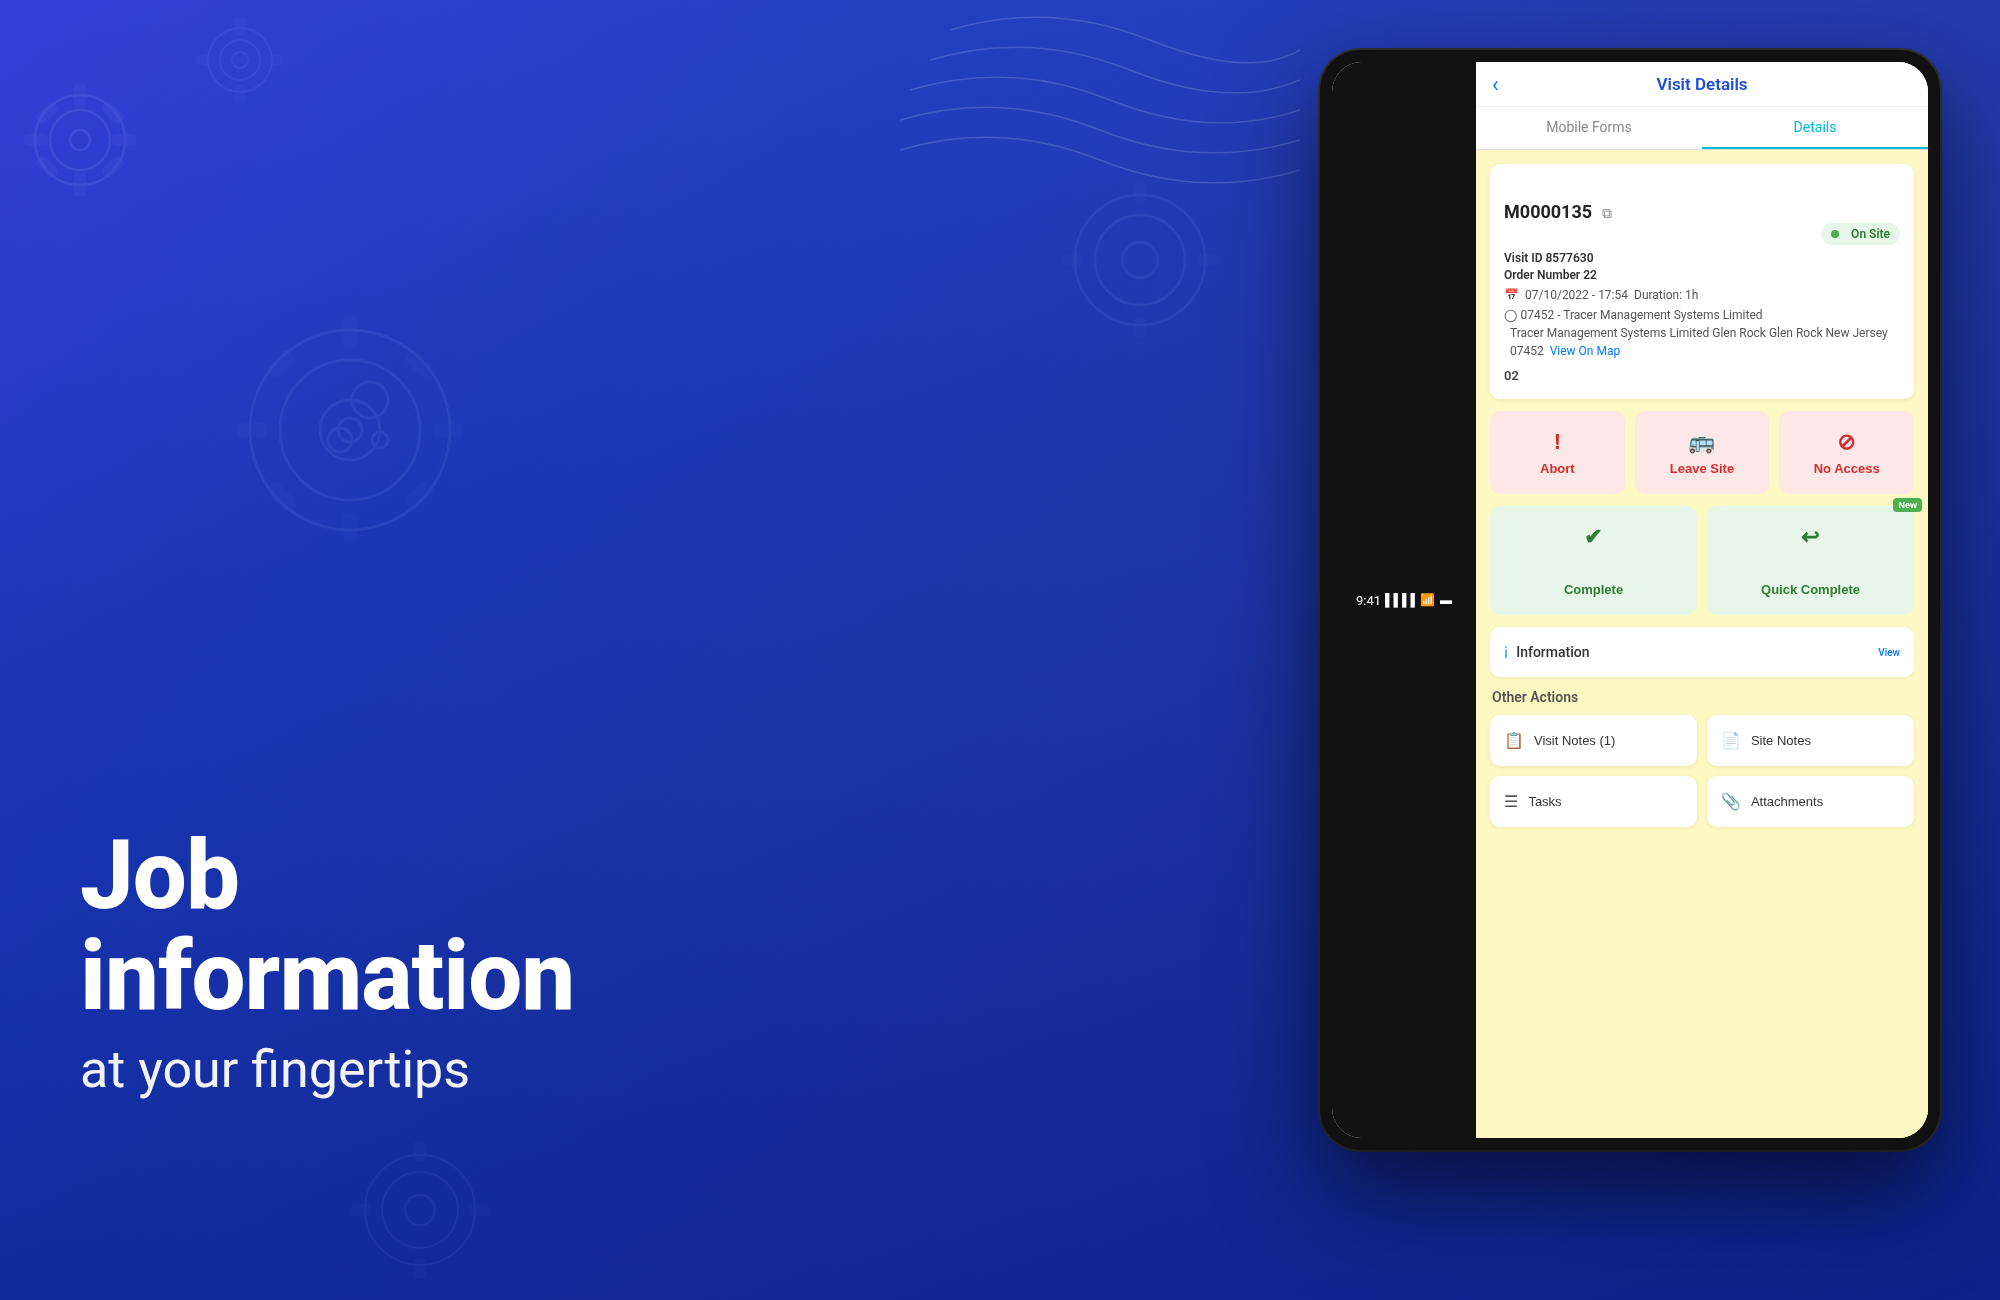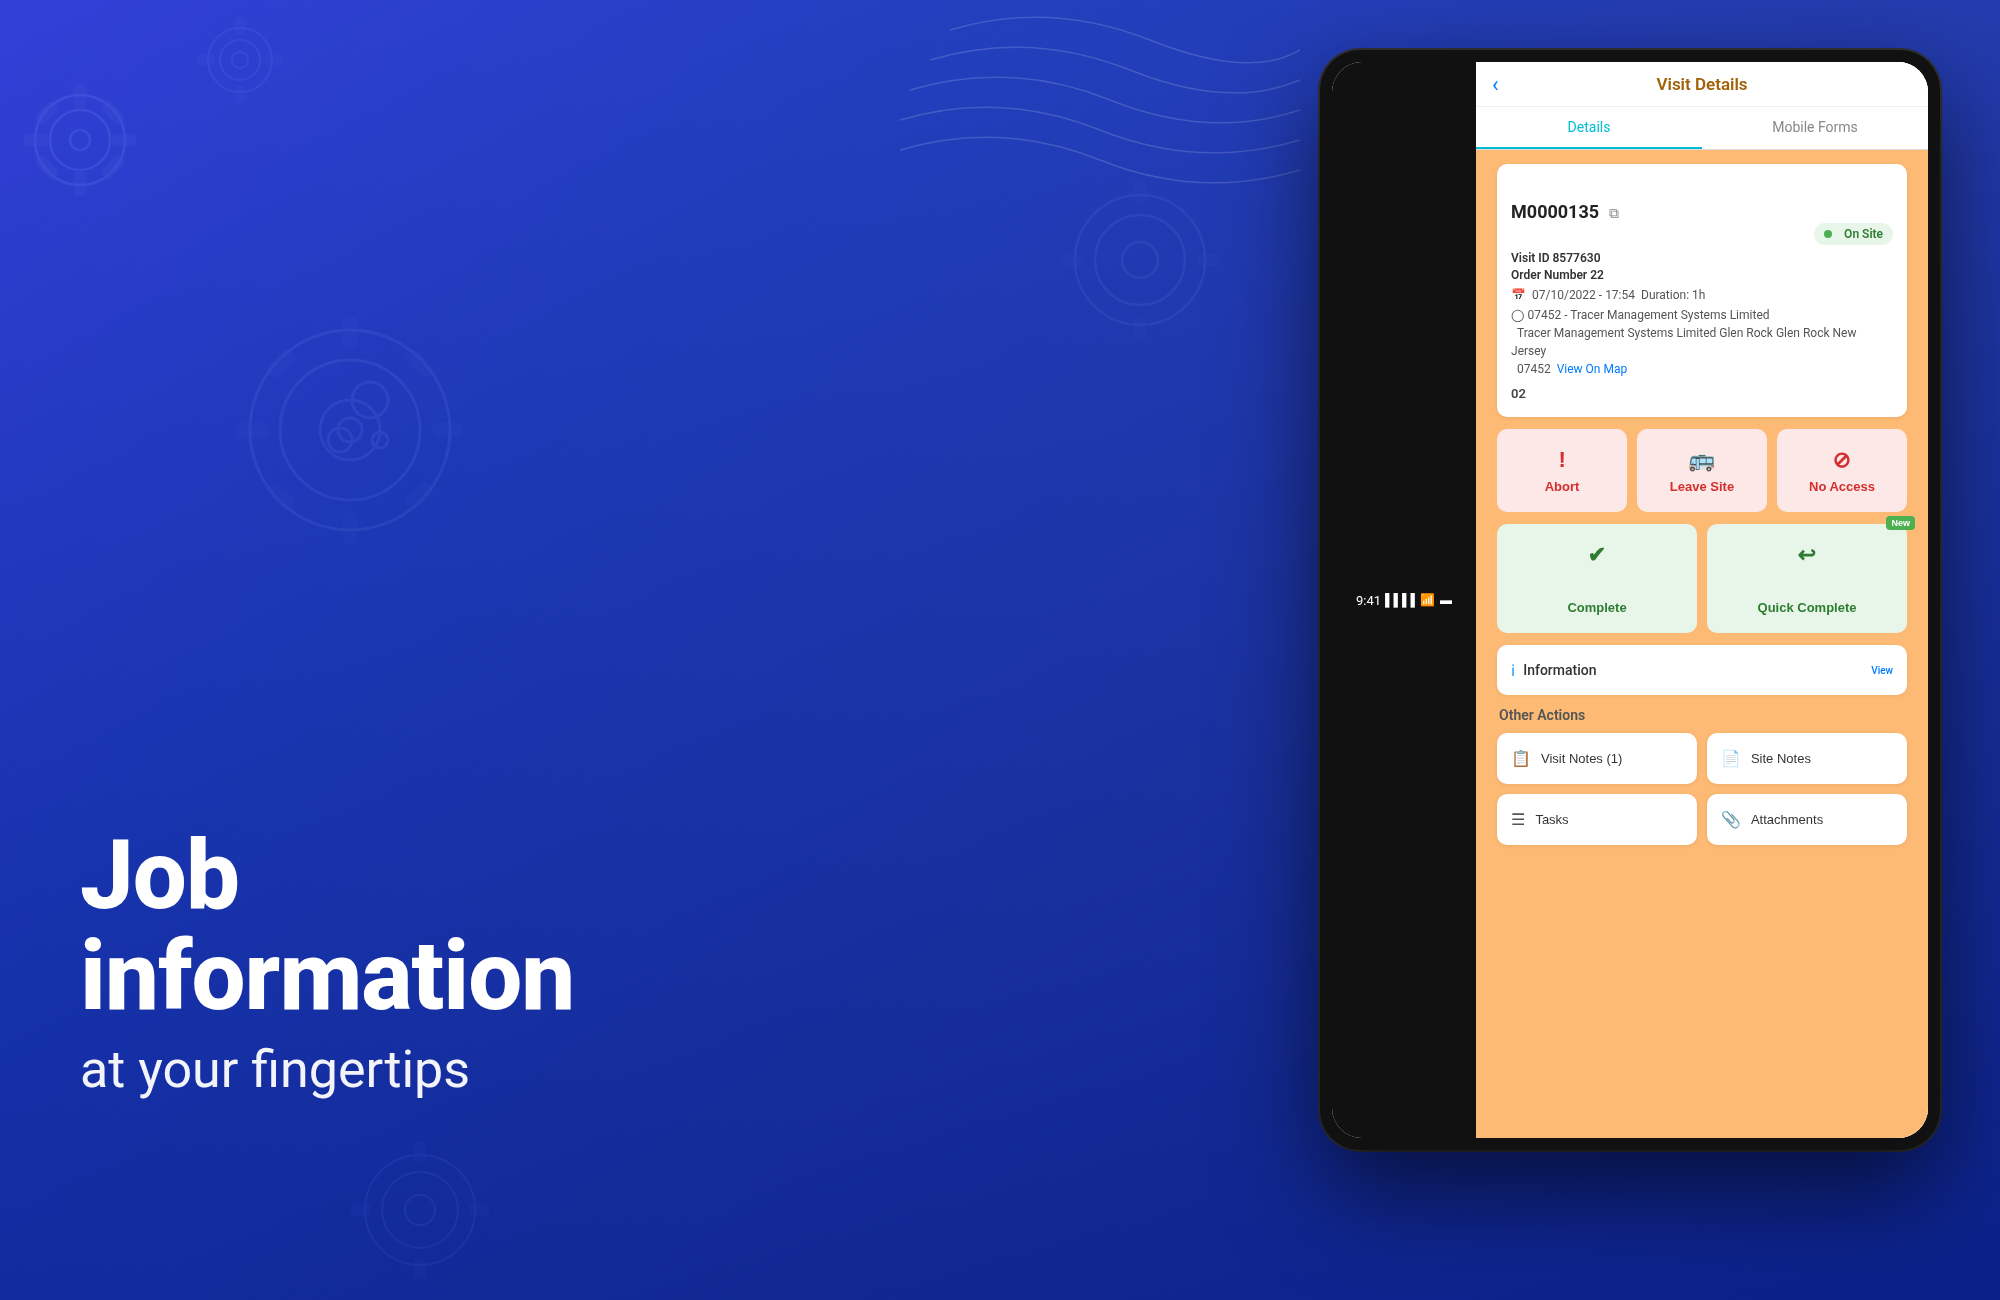--- a/index.html
+++ b/index.html
@@ -123,21 +123,21 @@
       position: absolute;
       left: 16px;
       color: #007AFF;
       font-size: 22px;
       cursor: pointer;
     }
 
     .app-header-title {
       font-size: 17px;
       font-weight: 600;
-      color: #a16207;
+      color: #1d4ed8;
     }
 
     
     .tabs {
       display: flex;
       background: white;
       border-bottom: 1px solid #ddd;
       flex-shrink: 0;
     }
 
@@ -153,22 +153,22 @@
 
     .tab.active {
       color: #00bcd4;
       border-bottom: 2px solid #00bcd4;
     }
 
     
     .app-body {
       flex: 1;
       overflow-y: auto;
-      padding: 14px 21px;
-      background: #fdba74;
+      padding: 14px 14px;
+      background: #fef9c3;
     }
 
     
     .card {
       background: white;
       border-radius: 10px;
       padding: 14px;
       margin-bottom: 12px;
       box-shadow: 0 1px 4px rgba(0,0,0,0.08);
     }
@@ -496,25 +496,25 @@
       </div>
 
       <div class="app-content">
 
         <div class="app-header">
           <span class="back-btn">‹</span>
           <span class="app-header-title">Visit Details</span>
         </div>
 
         <div class="tabs">
+          <div class="tab">
+            <span>Mobile Forms</span>
+          </div>
           <div class="tab active">
             <span>Details</span>
-          </div>
-          <div class="tab">
-            <span>Mobile Forms</span>
           </div>
         </div>
 
         <div class="app-body">
 
           <div class="card">
             <div class="visit-id-row">
               <div>
                 <span class="visit-id">M0000135</span>
                 <span class="copy-icon">⧉</span>

